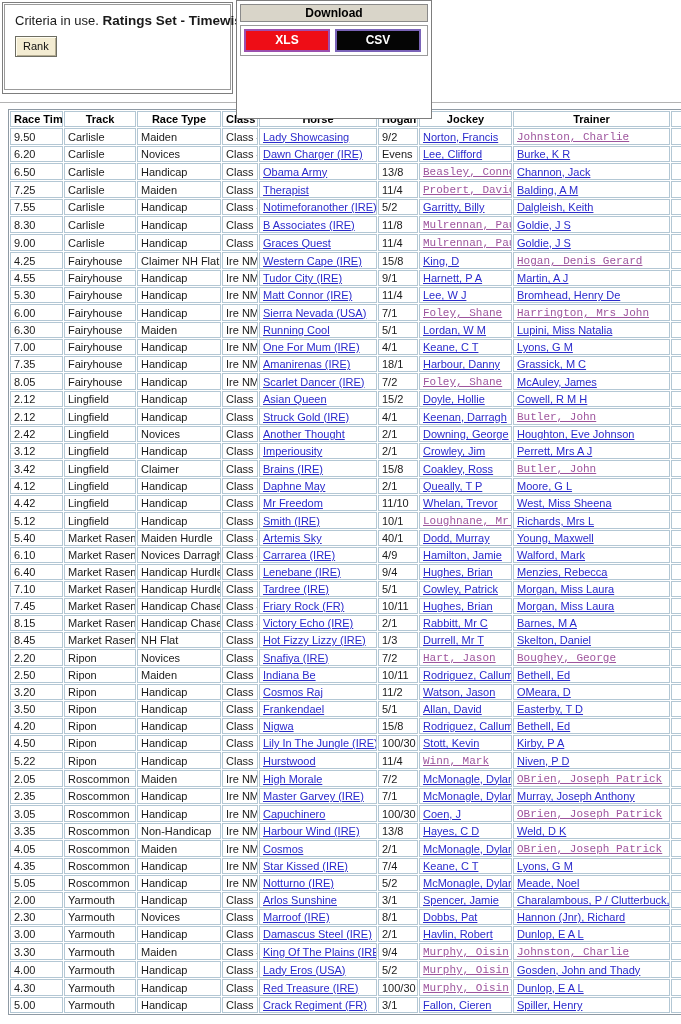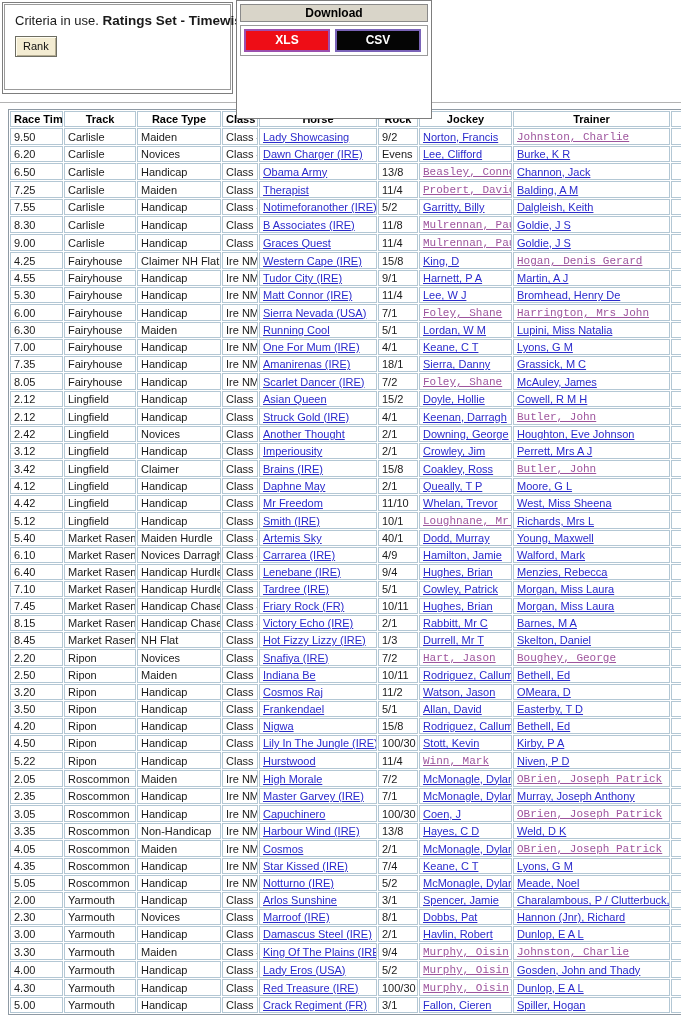--- a/index.html
+++ b/index.html
@@ -107,21 +107,21 @@
         <col style="width:157px">
       <col style="width:60px">
     </colgroup>
     <thead>
       <tr>
         <th>Race Time</th>
         <th>Track</th>
         <th>Race Type</th>
         <th>Class</th>
         <th>Horse</th>
-        <th>Rock</th>
+        <th>Hogan</th>
         <th>Jockey</th>
         <th>Trainer</th>
         <th></th>
       </tr>
     </thead>
     <tbody>
         <tr>
           <td>9.50</td>
           <td>Carlisle</td>
           <td>Maiden</td>
@@ -264,21 +264,21 @@
           <td><a class="cell-link">Lyons, G M</a></td>
           <td></td>
         </tr>
         <tr>
           <td>7.35</td>
           <td>Fairyhouse</td>
           <td>Handicap</td>
           <td>Ire NM</td>
           <td><a class="cell-link">Amanirenas (IRE)</a></td>
           <td>18/1</td>
-          <td><a class="cell-link">Sierra, Danny</a></td>
+          <td><a class="cell-link">Harbour, Danny</a></td>
           <td><a class="cell-link">Grassick, M C</a></td>
           <td></td>
         </tr>
         <tr>
           <td>8.05</td>
           <td>Fairyhouse</td>
           <td>Handicap</td>
           <td>Ire NM</td>
           <td><a class="cell-link">Scarlet Dancer (IRE)</a></td>
           <td>7/2</td>
@@ -672,18 +672,18 @@
           <td></td>
         </tr>
         <tr>
           <td>5.00</td>
           <td>Yarmouth</td>
           <td>Handicap</td>
           <td>Class 5</td>
           <td><a class="cell-link">Crack Regiment (FR)</a></td>
           <td>3/1</td>
           <td><a class="cell-link">Fallon, Cieren</a></td>
-          <td><a class="cell-link">Spiller, Hogan</a></td>
+          <td><a class="cell-link">Spiller, Henry</a></td>
           <td></td>
         </tr>
       </tbody>
   </table>
 </div>
 
 </body></html>

